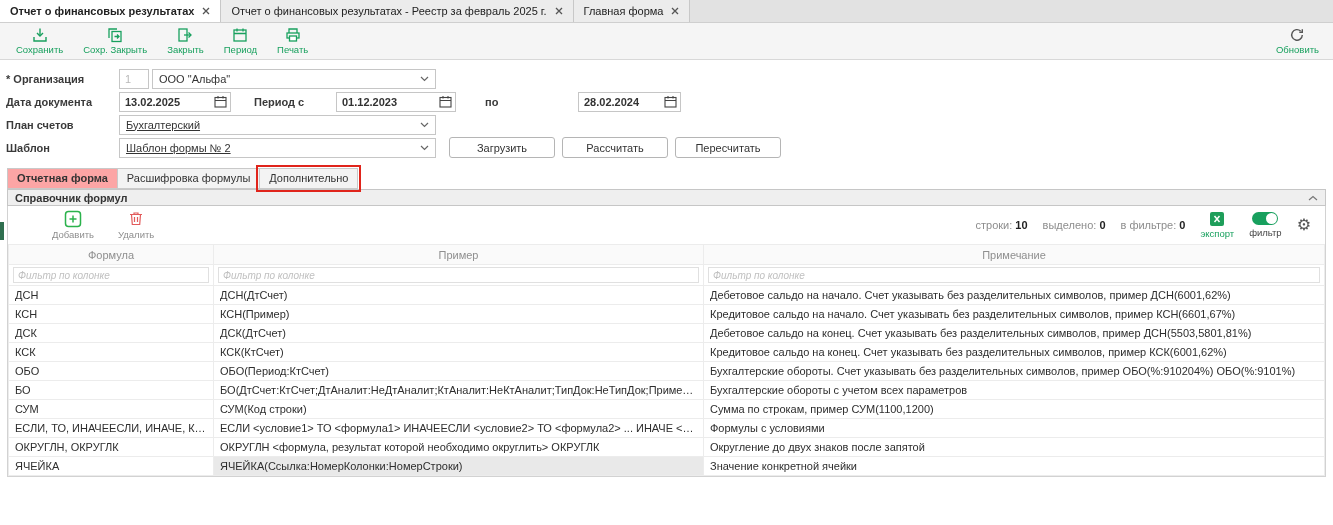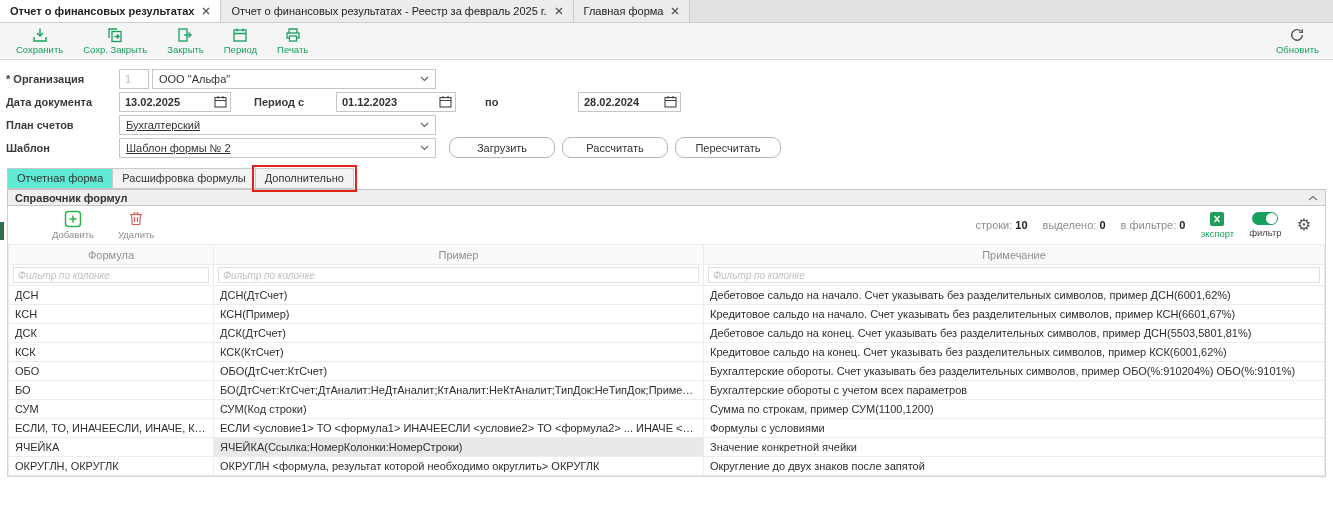--- a/index.html
+++ b/index.html
@@ -35,28 +35,28 @@
   .combo.wide { width: 317px; text-decoration: underline; }
   .datef { position: relative; width: 112px; }
   .datef .tin { width: 100%; padding-right: 20px; font-weight: bold; }
   .datef .cal { position: absolute; right: 4px; top: 3px; }
   .inlabel { font-weight: bold; color: #3a3a3a; }
   .lbl-period { margin-left: 23px; width: 82px; }
   .lbl-po { margin-left: 29px; width: 93px; }
   .datef.d2 { width: 120px; }
   .datef.d3 { width: 103px; }
   .fbtn { height: 21px; width: 106px; margin-left: 7px; background: #fff; border: 1px solid #b5b5b5;
-          border-radius: 9px; font-size: 11px; font-family: inherit; color: #333; cursor: pointer; text-align: center; }
+          border-radius: 3px; font-size: 11px; font-family: inherit; color: #333; cursor: pointer; text-align: center; }
   .fbtn.first { margin-left: 13px; }
 
   
   .viewtabs { display: flex; padding-left: 7px; margin-top: 4px; }
   .vtab { padding: 3px 9px 4px; border: 1px solid #c9c9c9; background: #f3f3f3; color: #333;
           margin-right: -1px; white-space: nowrap; cursor: pointer; }
-  .vtab.active { background: #5eead4; font-weight: normal; }
+  .vtab.active { background: #fca5a5; font-weight: bold; }
   .vtab.annotated { outline: 2px solid #e0241b; outline-offset: 1px; position: relative; z-index: 2; }
 
   
   .panel { margin: 0 7px; }
   .panel-header { background: #efefef; border: 1px solid #c6c6c6; height: 17px; display: flex;
                   align-items: center; justify-content: space-between; padding: 0 7px; font-weight: bold; }
   .grid-box { border: 1px solid #d2d2d2; border-top: none; }
   .grid-toolbar { height: 38px; display: flex; align-items: center; padding: 0 14px 0 44px; gap: 24px; background: #fff; }
   .gt-btn { display: flex; flex-direction: column; align-items: center; gap: 1px; cursor: pointer; }
   .gt-label { font-size: 9.5px; color: #8d8d8d; }
@@ -308,47 +308,47 @@
     <td class="cell">ДСК(ДтСчет)</td>
     <td class="cell">Дебетовое сальдо на конец. Счет указывать без разделительных символов, пример ДСН(5503,5801,81%)</td>
   </tr>
             <tr>
     <td class="cell">КСК</td>
     <td class="cell">КСК(КтСчет)</td>
     <td class="cell">Кредитовое сальдо на конец. Счет указывать без разделительных символов, пример КСК(6001,62%)</td>
   </tr>
             <tr>
     <td class="cell">ОБО</td>
-    <td class="cell">ОБО(ДтСчет:КтСчет)</td>
+    <td class="cell">ОБО(Период:КтСчет)</td>
     <td class="cell">Бухгалтерские обороты. Счет указывать без разделительных символов, пример ОБО(%:910204%) ОБО(%:9101%)</td>
   </tr>
             <tr>
     <td class="cell">БО</td>
     <td class="cell">БО(ДтСчет:КтСчет;ДтАналит:НеДтАналит;КтАналит:НеКтАналит;ТипДок:НеТипДок;Примеч:НеПримеч)</td>
     <td class="cell">Бухгалтерские обороты с учетом всех параметров</td>
   </tr>
             <tr>
     <td class="cell">СУМ</td>
     <td class="cell">СУМ(Код строки)</td>
     <td class="cell">Сумма по строкам, пример СУМ(1100,1200)</td>
   </tr>
             <tr>
     <td class="cell">ЕСЛИ, ТО, ИНАЧЕЕСЛИ, ИНАЧЕ, КОНЕЦ</td>
     <td class="cell">ЕСЛИ &lt;условие1&gt; ТО &lt;формула1&gt; ИНАЧЕЕСЛИ &lt;условие2&gt; ТО &lt;формула2&gt; ... ИНАЧЕ &lt;последняя формула&gt; КОН...</td>
     <td class="cell">Формулы с условиями</td>
   </tr>
             <tr>
+    <td class="cell">ОКРУГЛН, ОКРУГЛК</td>
+    <td class="cell">ОКРУГЛН &lt;формула, результат которой необходимо округлить&gt; ОКРУГЛК</td>
+    <td class="cell">Округление до двух знаков после запятой</td>
+  </tr>
+            <tr>
     <td class="cell">ЯЧЕЙКА</td>
     <td class="cell cell-selected">ЯЧЕЙКА(Ссылка:НомерКолонки:НомерСтроки)</td>
     <td class="cell">Значение конкретной ячейки</td>
   </tr>
-            <tr>
-    <td class="cell">ОКРУГЛН, ОКРУГЛК</td>
-    <td class="cell">ОКРУГЛН &lt;формула, результат которой необходимо округлить&gt; ОКРУГЛК</td>
-    <td class="cell">Округление до двух знаков после запятой</td>
-  </tr>
           </tbody>
       </table>
     </div>
   </div>
 
   <div class="side-handle"></div>
 </div>
 
 </body></html>

